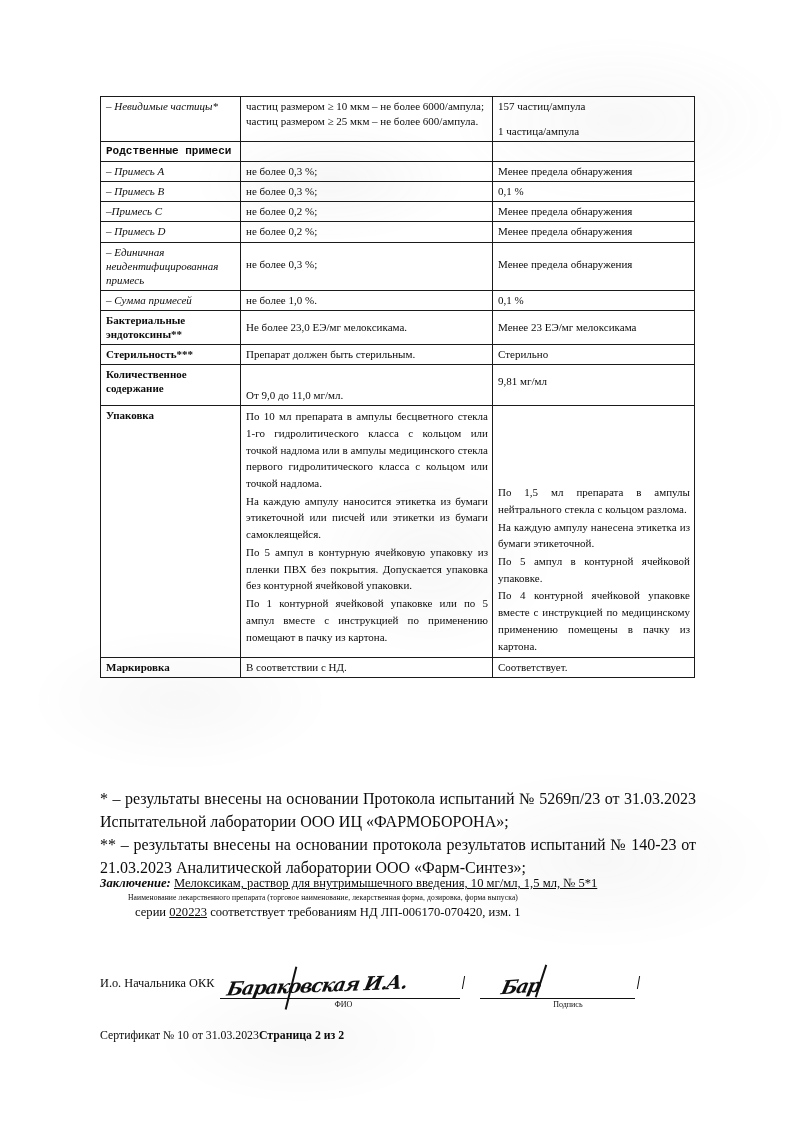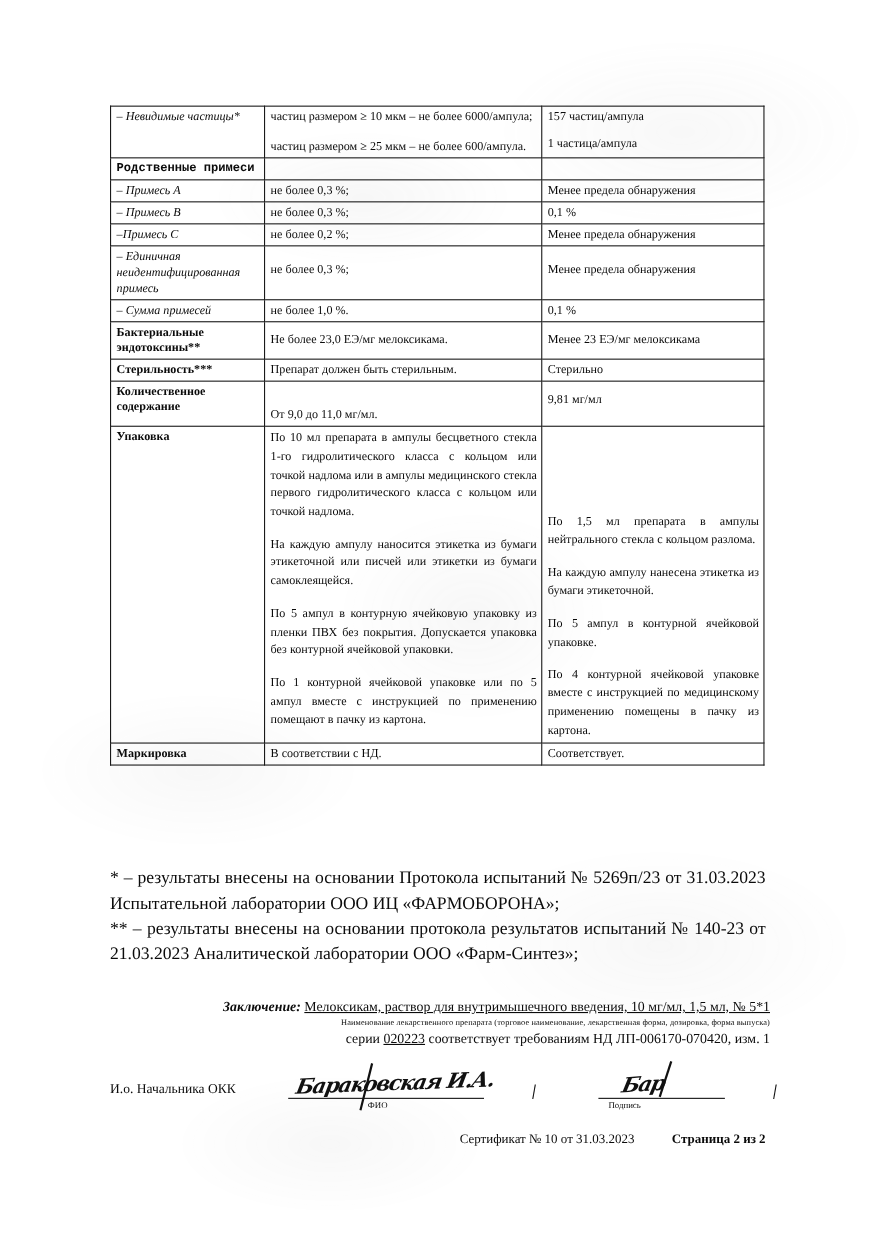--- a/index.html
+++ b/index.html
@@ -63,44 +63,43 @@
   td.nb-bottom { border-bottom: none; font-family: Liberation Mono, monospace; }
   td.nb-top { border-top: none; }
 
   .ital { font-style: italic; }
   .bold { font-weight: bold; }
   .justify {
     text-align: justify;
     text-align-last: left;
   }
   .p { margin: 0 0 0 0; }
-  .p + .p { margin-top: 13px; }
+  .p + .p { margin-top: 1px; }
   .spacer-line { display: block; height: 11px; }
 
   
   .footnotes {
     position: absolute;
     left: 100px;
     top: 788px;
     width: 596px;
     font-size: 16px;
     line-height: 1.42;
     text-align: justify;
     text-align-last: left;
   }
   .footnotes .fn { margin: 0 0 1px 0; }
 
   
   .conclusion {
     position: absolute;
     left: 100px;
-    top: 908px;
+    top: 876px;
     width: 600px;
     font-size: 12.6px;
-    text-align: right;
   }
   .concl-line1 { white-space: nowrap; }
   .concl-label { font-weight: bold; font-style: italic; }
   .underline { text-decoration: underline; }
   .caption-small {
     font-size: 7.6px;
     margin-left: 28px;
     margin-top: 2px;
     letter-spacing: .1px;
   }
@@ -109,22 +108,21 @@
   
   .sigblock {
     position: absolute;
     left: 100px;
     top: 976px;
     width: 605px;
     font-size: 12.3px;
   }
   .sig-row {
     display: flex;
-    align-items: flex-end;
-    gap: 42px;
+    align-items: flex-start;
   }
   .sig-role { white-space: nowrap; padding-bottom: 1px; }
   .sig-field {
     position: relative;
     height: 22px;
     border-bottom: 1.3px solid #111;
     margin-left: 6px;
   }
   .sig-field.fio { width: 240px; }
   .sig-field.sign { width: 155px; margin-left: 16px; }
@@ -176,24 +174,24 @@
     pointer-events: none;
   }
 
   
   .footer {
     position: absolute;
     left: 100px;
     top: 1028px;
     width: 596px;
     display: flex;
-    justify-content: flex-end;
+    justify-content: flex-start;
     font-size: 11.8px;
   }
-  .footer .right { font-weight: bold; margin-left: 34px; }
+  .footer .right { font-weight: bold; }
 </style>
 </head>
 <body>
 
 <div class="page">
   <div class="scan-noise"></div>
 
   <div class="tbl-wrap">
     <table class="spec">
       <colgroup>
@@ -233,20 +231,25 @@
           <td>не более 0,3 %;</td>
           <td>0,1 %</td>
         </tr>
 
         <tr>
           <td class="ital">–Примесь С</td>
           <td>не более 0,2 %;</td>
           <td>Менее предела обнаружения</td>
         </tr>
 
+        <tr>
+          <td class="ital">– Примесь D</td>
+          <td>не более 0,2 %;</td>
+          <td>Менее предела обнаружения</td>
+        </tr>
 
         <tr>
           <td class="ital">–            Единичная неидентифицированная примесь</td>
           <td style="padding-top:14px">не более 0,3 %;</td>
           <td style="padding-top:14px">Менее предела обнаружения</td>
         </tr>
 
         <tr>
           <td class="ital">– Сумма примесей</td>
           <td>не более 1,0 %.</td>

